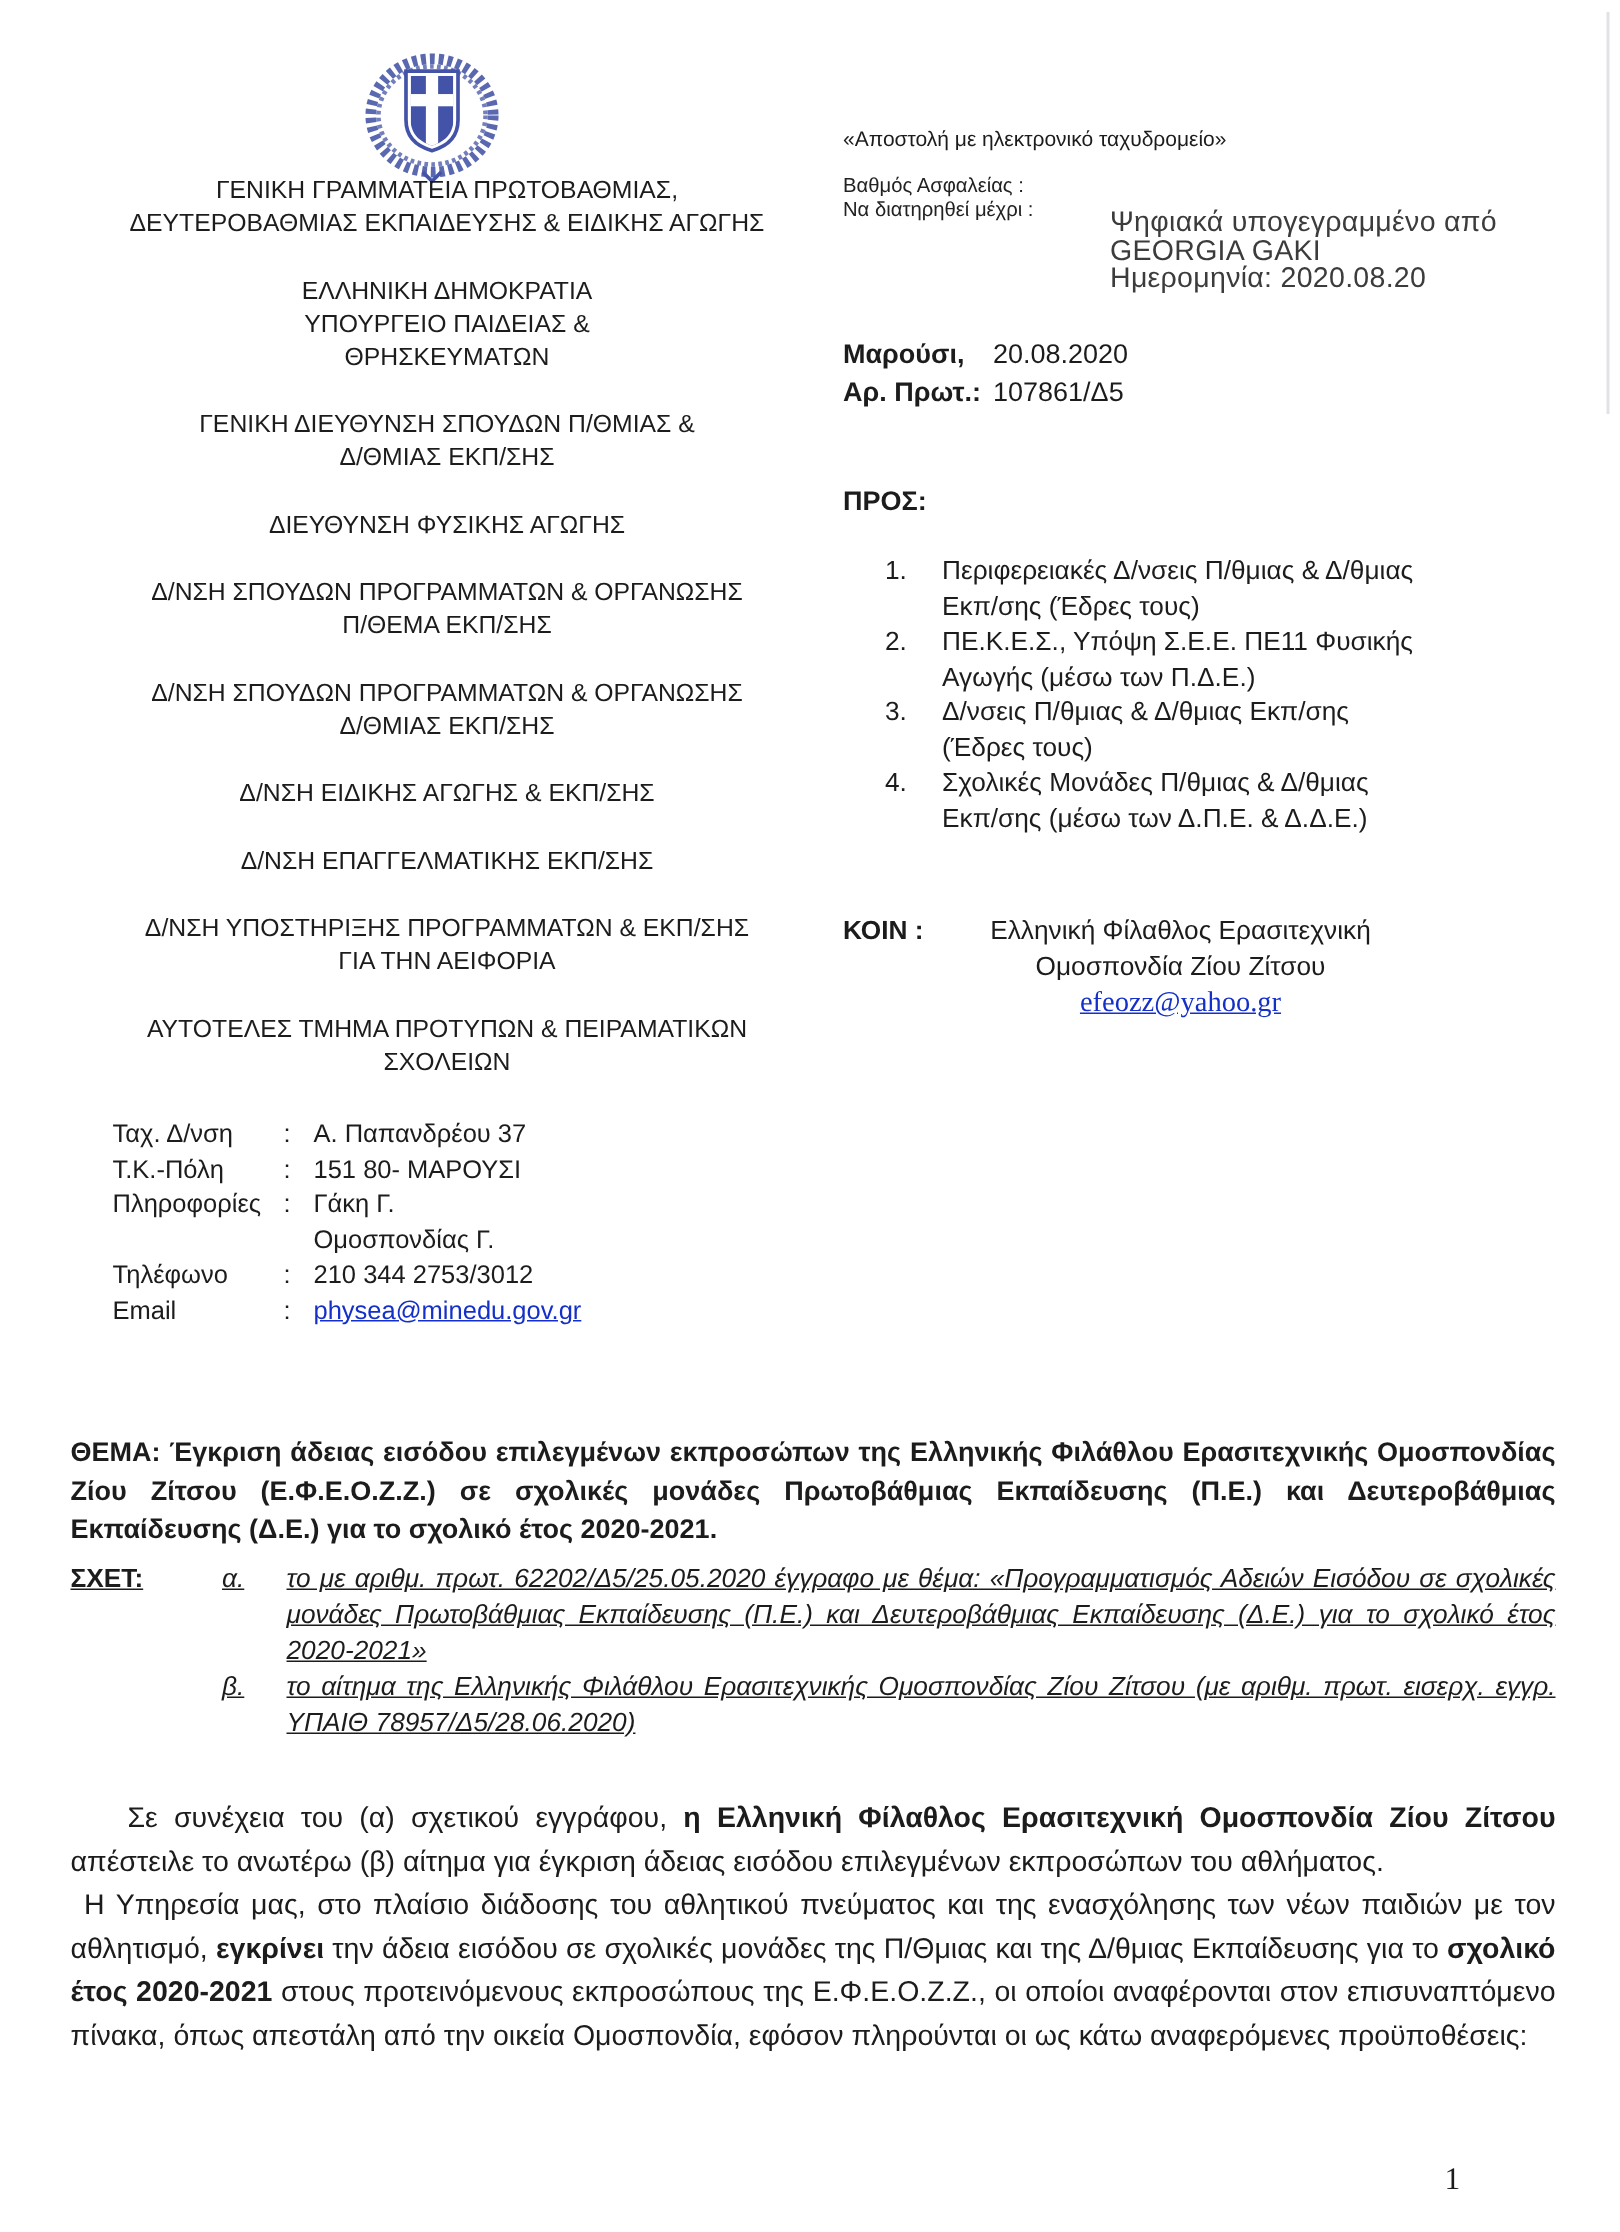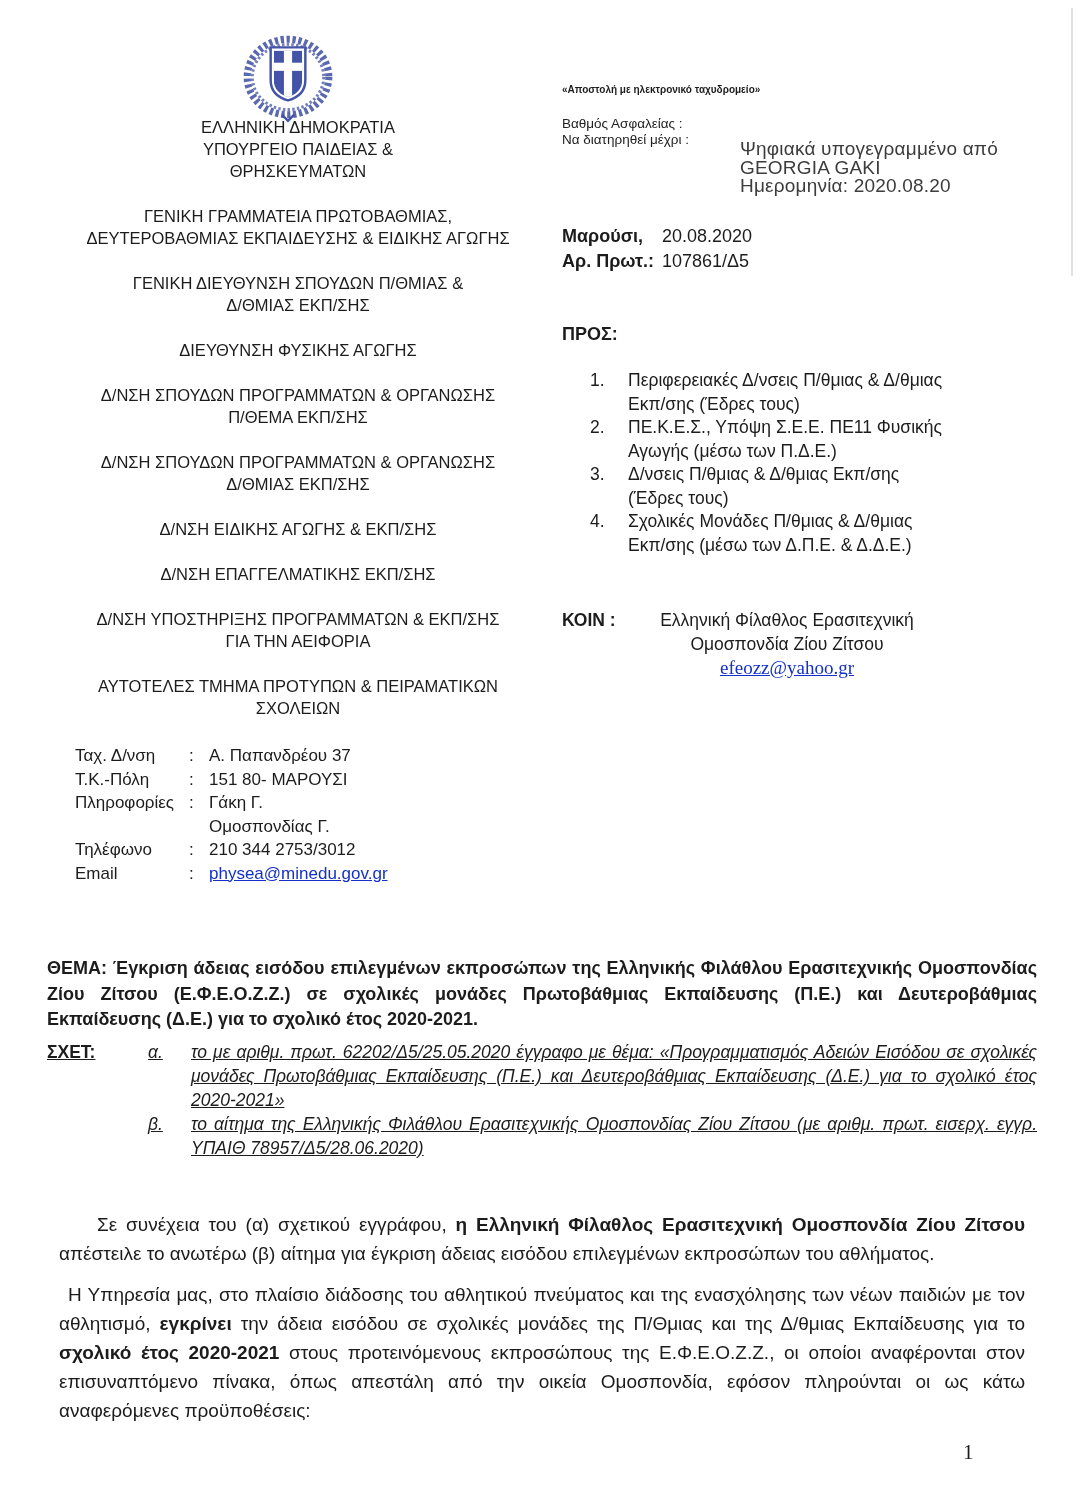--- a/index.html
+++ b/index.html
@@ -21,21 +21,21 @@
     font-size:16.5px;line-height:22px;}
   .lh-group{margin-bottom:23px;}
   
   .contact{position:absolute;left:75px;top:744px;font-size:17px;line-height:23.5px;}
   .contact-row{display:grid;grid-template-columns:114px 16px auto;}
   .contact-row .val{padding-left:4px;}
   a.link-sans{color:var(--link-blue,#1430c8);text-decoration:underline;cursor:pointer;}
   a.link-serif{color:var(--link-blue,#1430c8);text-decoration:underline;cursor:pointer;
     font-family:"Liberation Serif","DejaVu Serif",serif;font-size:19px;}
   
-  .delivery{position:absolute;left:562px;top:84px;font-size:10px;font-weight:bold;}
+  .delivery{position:absolute;left:562px;top:84px;font-size:14px;font-weight:normal;}
   .security{position:absolute;left:562px;top:116px;font-size:13.5px;line-height:15.5px;color:#222;}
   .signature{position:absolute;left:740px;top:140px;font-size:19px;line-height:18.5px;
     color:var(--signature-gray,#3c3c3c);letter-spacing:.2px;}
   .dateline{position:absolute;left:562px;top:224px;font-size:18px;line-height:25px;}
   .dateline .row{display:flex;}
   .dateline .lbl{font-weight:bold;min-width:100px;}
   .pros{position:absolute;left:562px;top:324px;font-size:18px;font-weight:bold;}
   .recipients{position:absolute;left:590px;top:369px;font-size:17.5px;line-height:23.5px;width:420px;}
   .rec-item{display:flex;}
   .rec-num{width:38px;flex:0 0 38px;}
@@ -45,21 +45,21 @@
   
   .subject{position:absolute;left:47px;top:938px;width:990px;font-weight:bold;
     font-size:18px;line-height:25.5px;text-align:justify;}
   .refs{position:absolute;left:47px;top:1040px;width:990px;font-size:17.5px;line-height:24px;}
   .refs-grid{display:grid;grid-template-columns:101px 43px 1fr;text-decoration:underline;}
   .refs .lbl{font-weight:bold;}
   .refs .marker,.refs .ref-text{font-style:italic;}
   .refs .ref-text{text-align:justify;}
   .bodytext{position:absolute;left:47px;top:1198px;width:990px;font-size:19px;
     line-height:29px;text-align:justify;}
-  .bodytext p{margin:12px;}
+  .bodytext p{margin:0;}
   .p1{text-indent:38px;}
   .p2{text-indent:9px;}
   .pagenum{position:absolute;left:963px;top:1440px;font-size:21px;
     font-family:"Liberation Serif","DejaVu Serif",serif;}
   .scan-line{position:absolute;left:1071px;top:8px;width:2px;height:268px;background:#e2e2e6;}
 </style>
 </head>
 <body>
 
 <div class="page">
@@ -78,27 +78,27 @@
       <g clip-path="url(#shieldClipInner)">
         <rect class="shield-field" x="36" y="17" width="28" height="46"></rect>
         <rect class="cross-bar" x="46" y="17" width="8" height="46"></rect>
         <rect class="cross-bar" x="36" y="29" width="28" height="8"></rect>
       </g>
     </svg>
   </div>
 
   <div class="letterhead">
     <div class="lh-group">
+      <div>ΓΕΝΙΚΗ ΓΡΑΜΜΑΤΕΙΑ ΠΡΩΤΟΒΑΘΜΙΑΣ,</div>
+      <div>ΔΕΥΤΕΡΟΒΑΘΜΙΑΣ ΕΚΠΑΙΔΕΥΣΗΣ &amp; ΕΙΔΙΚΗΣ ΑΓΩΓΗΣ</div>
+    </div>
+    <div class="lh-group">
       <div>ΕΛΛΗΝΙΚΗ ΔΗΜΟΚΡΑΤΙΑ</div>
       <div>ΥΠΟΥΡΓΕΙΟ  ΠΑΙΔΕΙΑΣ &amp;</div>
       <div>ΘΡΗΣΚΕΥΜΑΤΩΝ</div>
-    </div>
-    <div class="lh-group">
-      <div>ΓΕΝΙΚΗ ΓΡΑΜΜΑΤΕΙΑ ΠΡΩΤΟΒΑΘΜΙΑΣ,</div>
-      <div>ΔΕΥΤΕΡΟΒΑΘΜΙΑΣ ΕΚΠΑΙΔΕΥΣΗΣ &amp; ΕΙΔΙΚΗΣ ΑΓΩΓΗΣ</div>
     </div>
     <div class="lh-group">
       <div>ΓΕΝΙΚΗ ΔΙΕΥΘΥΝΣΗ ΣΠΟΥΔΩΝ Π/ΘΜΙΑΣ  &amp;</div>
       <div>Δ/ΘΜΙΑΣ ΕΚΠ/ΣΗΣ</div>
     </div>
     <div class="lh-group">
       <div>ΔΙΕΥΘΥΝΣΗ ΦΥΣΙΚΗΣ ΑΓΩΓΗΣ</div>
     </div>
     <div class="lh-group">
       <div>Δ/ΝΣΗ ΣΠΟΥΔΩΝ ΠΡΟΓΡΑΜΜΑΤΩΝ &amp; ΟΡΓΑΝΩΣΗΣ</div>

